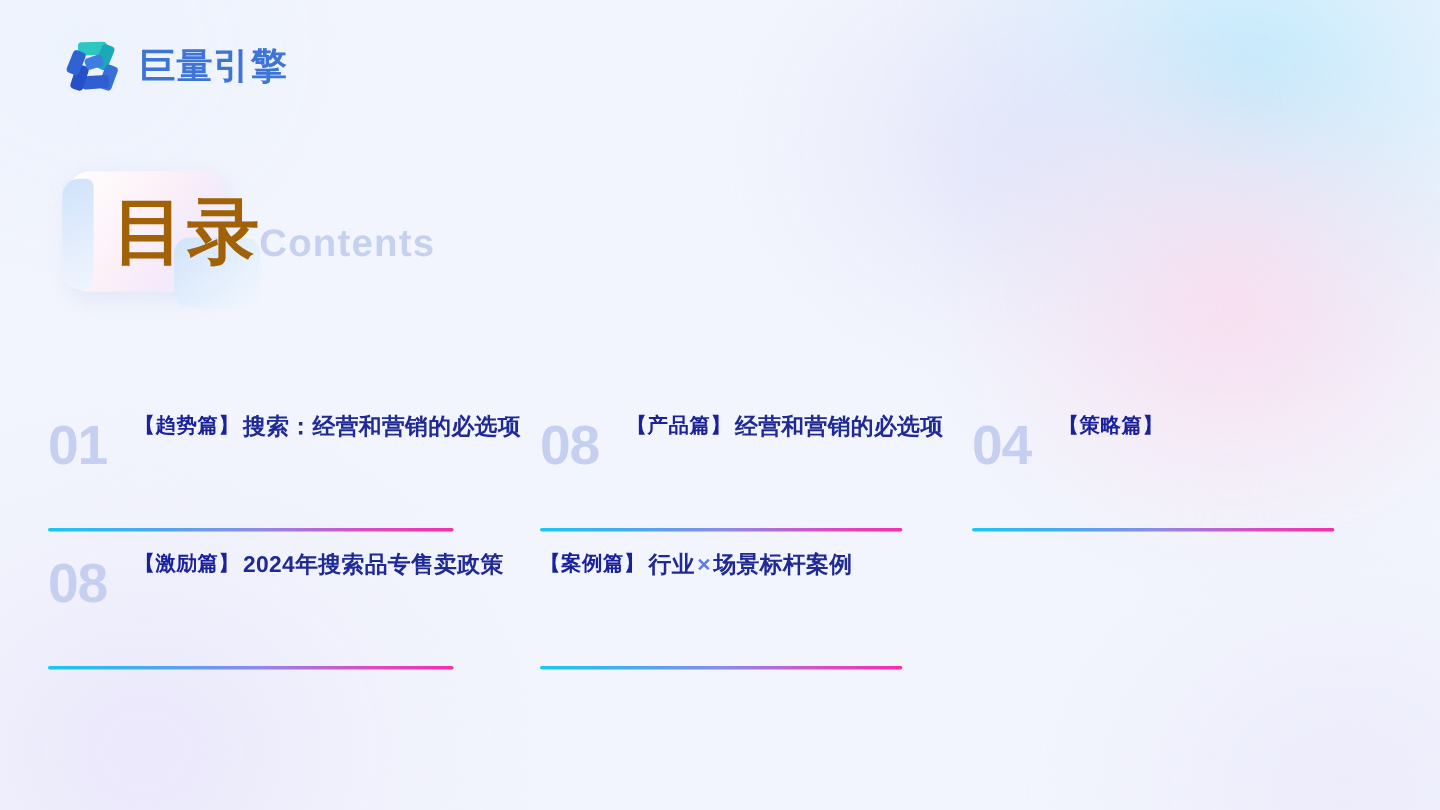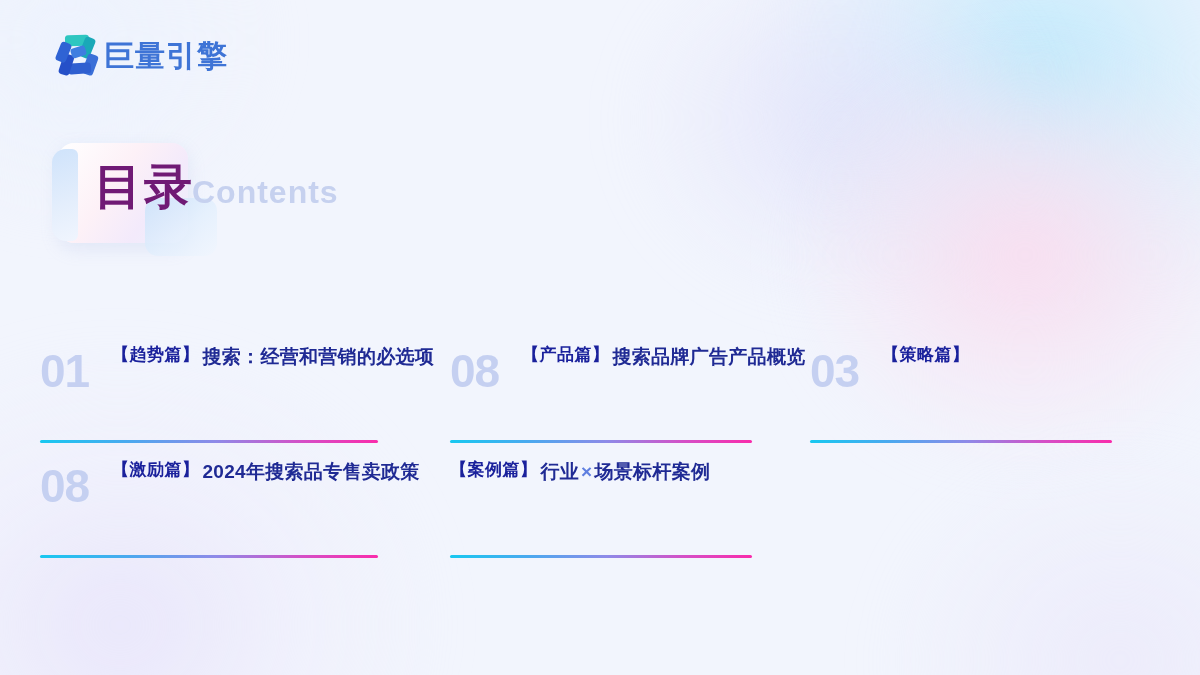--- a/index.html
+++ b/index.html
@@ -83,21 +83,21 @@
     filter: blur(20px);
   }
 
   
   .logo {
     position: absolute;
     left: 52px;
     top: 30px;
     display: flex;
     align-items: center;
-    gap: 0;
+    gap: 12px;
   }
   .logo-mark {
     width: 52px;
     height: 52px;
     display: block;
   }
   .logo-word {
     font-size: 30px;
     font-weight: 700;
     color: #3e74d6;
@@ -144,23 +144,23 @@
   }
   .title-text-wrap {
     position: absolute;
     left: 42px;
     top: 28px;
     display: flex;
     align-items: baseline;
     gap: 2px;
   }
   .title-cn {
-    font-size: 48px;
-    font-weight: 700;
-    color: #701a75;
+    font-size: 60px;
+    font-weight: 700;
+    color: #a16207;
     letter-spacing: 2px;
     line-height: 1;
     position: relative;
     z-index: 3;
   }
   .title-en {
     font-size: 32px;
     font-weight: 700;
     color: #c6d1ef;
     letter-spacing: 1px;
@@ -287,29 +287,29 @@
       </span>
     </div>
     <div class="toc-rule"></div>
   </div>
 
   <div class="toc-item w-mid">
     <div class="toc-inner">
       <span class="toc-num">08</span>
       <span class="toc-texts">
         <span class="toc-tag">【产品篇】</span>
-        <span class="toc-title">搜索品牌广告产品概览</span>
+        <span class="toc-title">经营和营销的必选项</span>
       </span>
     </div>
     <div class="toc-rule"></div>
   </div>
 
   <div class="toc-item w-mid">
     <div class="toc-inner">
-      <span class="toc-num">03</span>
+      <span class="toc-num">04</span>
       <span class="toc-texts">
         <span class="toc-tag">【策略篇】</span>
       </span>
     </div>
     <div class="toc-rule"></div>
   </div>
 
   <div class="toc-item w-long">
     <div class="toc-inner">
       <span class="toc-num">08</span>

